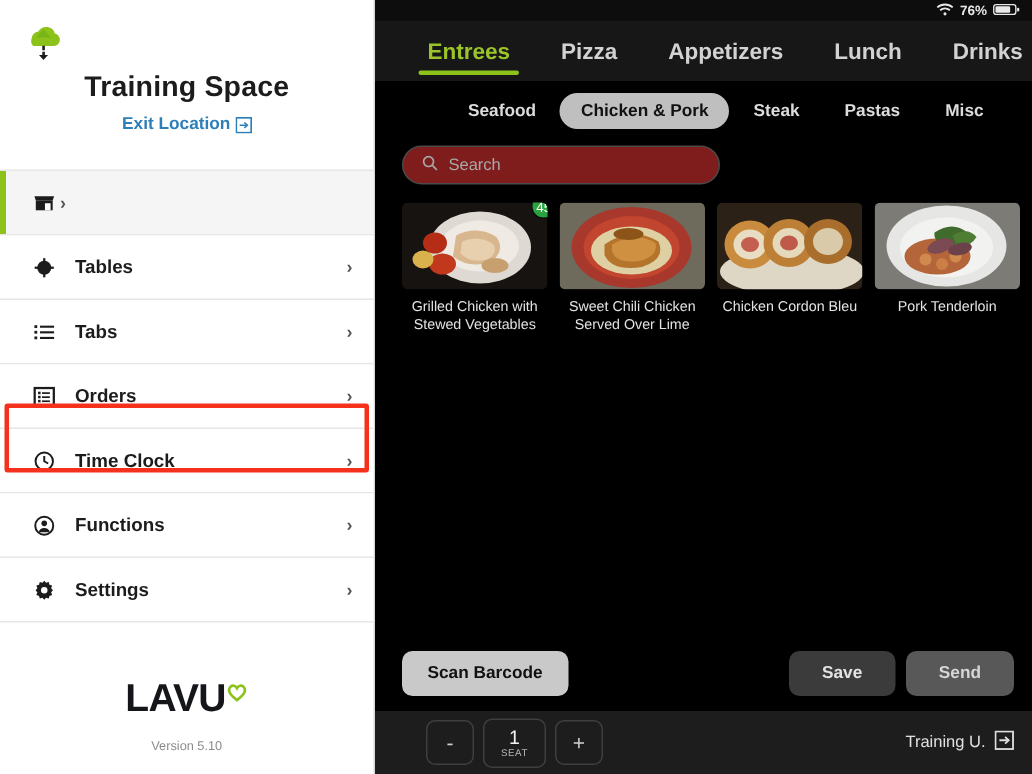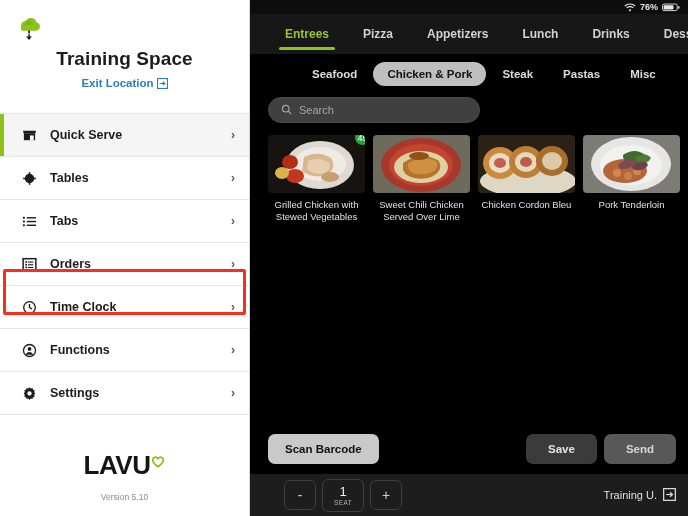--- a/index.html
+++ b/index.html
@@ -80,21 +80,21 @@
     padding-right: 8px; gap: 4px;
   }
   .sb-pct { font-size: 9px; color: #e8e8e8; font-weight: bold; }
 
   .tabs {
     height: 40px; background: #171717;
     display: flex; align-items: stretch; padding-left: 18px;
   }
   .tab {
     display: flex; align-items: center; padding: 0 17px;
-    font-size: 12px; font-weight: bold; color: #d2d2d2;
+    font-size: 15px; font-weight: bold; color: #d2d2d2;
     cursor: pointer; position: relative;
   }
   .tab.active { color: #9ac42a; }
   .tab.active::after {
     content: ""; position: absolute; left: 11px; right: 11px; bottom: 4px;
     height: 3px; background: #8cc21a; border-radius: 2px;
   }
 
   .subtabs {
     height: 40px; display: flex; align-items: center; padding-left: 48px; gap: 2px;
@@ -102,21 +102,21 @@
   .subtab {
     padding: 6px 14px; border-radius: 14px;
     font-size: 11.5px; font-weight: bold; color: #dcdcdc; cursor: pointer;
   }
   .subtab.active { background: #bfbfbf; color: #111; }
 
   .searchwrap { padding: 3px 0 0 18px; }
   .searchbox {
     width: 212px; height: 26px; border: 1px solid #4a4a4a; border-radius: 14px;
     display: flex; align-items: center; gap: 7px; padding: 0 12px;
-    background: #404040; cursor: text;
+    background: #7f1d1d; cursor: text;
   }
   .search-ph { font-size: 11px; color: #a8a8a8; }
 
   .grid {
     display: flex; gap: 8px; padding: 12px 0 0 18px;
   }
   .card { width: 97px; cursor: pointer; position: relative; }
   .thumb {
     width: 97px; height: 58px; border-radius: 4px; overflow: hidden;
     position: relative;
@@ -210,21 +210,20 @@
     <div class="menu">
 
       <div class="menu-item active">
         <span class="mi-ico">
           <svg viewBox="0 0 16 16" width="15" height="15">
             <path d="M1 3 H15 L14 6 H2 z" fill="#1c1c1c"></path>
             <rect x="2" y="6" width="12" height="7" fill="#1c1c1c"></rect>
             <rect x="8.5" y="8" width="4" height="5" fill="#fff"></rect>
           </svg>
         </span>
-        <span class="mi-label">Quick Serve</span>
         <span class="mi-chev">›</span>
       </div>
 
       <div class="menu-item">
         <span class="mi-ico">
           <svg viewBox="0 0 16 16" width="15" height="15">
             <circle cx="8" cy="8" r="5" fill="#1c1c1c"></circle>
             <rect x="7.2" y="1.2" width="1.6" height="2.4" fill="#1c1c1c"></rect>
             <rect x="7.2" y="12.4" width="1.6" height="2.4" fill="#1c1c1c"></rect>
             <rect x="1.2" y="7.2" width="2.4" height="1.6" fill="#1c1c1c"></rect>

